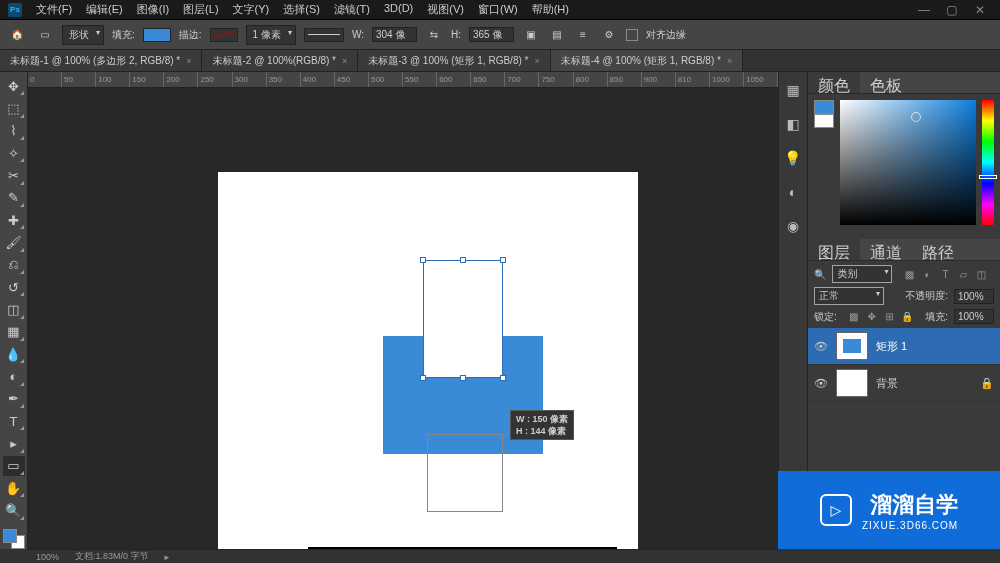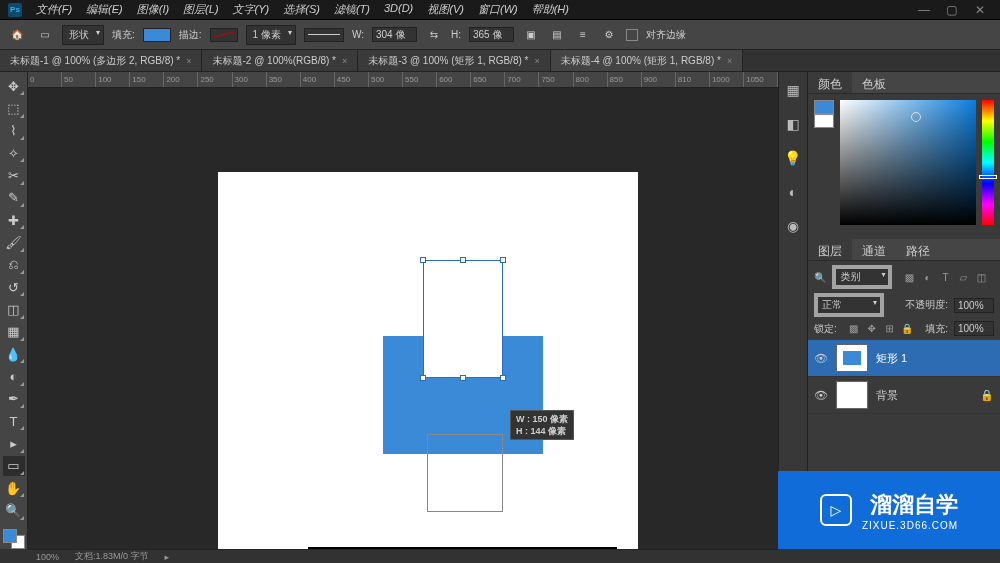--- a/index.html
+++ b/index.html
@@ -1,21 +1,21 @@
 <!DOCTYPE html>
 <html><head>
   <meta charset="utf-8">
   <style>
     * { margin: 0; padding: 0; box-sizing: border-box; user-select: none; }
     body { width: 1000px; height: 563px; background: #323232; font-family: "Microsoft YaHei", Arial, sans-serif; font-size: 11px; color: #ccc; overflow: hidden; position: relative; }
     
     
     .titlebar { height: 20px; background: #1a1a1a; display: flex; align-items: center; padding: 0 8px; border-bottom: 1px solid #000; }
     .ps-icon { width: 14px; height: 14px; background: #0c4a6e; color: #31a8ff; font-size: 8px; font-weight: bold; display: flex; align-items: center; justify-content: center; border-radius: 2px; margin-right: 8px; }
-    .menu-items { display: flex; gap: 2px; font-style: italic; }
+    .menu-items { display: flex; gap: 2px; }
     .menu-item { padding: 2px 6px; cursor: pointer; font-size: 11px; }
     .window-controls { margin-left: auto; display: flex; gap: 4px; }
     .win-ctrl { width: 24px; height: 16px; display: flex; align-items: center; justify-content: center; color: #888; cursor: pointer; font-size: 12px; }
     
     
     .options-bar { height: 30px; background: #454545; display: flex; align-items: center; padding: 0 8px; gap: 8px; border-bottom: 1px solid #222; font-size: 10px; }
     .home-btn { width: 20px; height: 20px; display: flex; align-items: center; justify-content: center; }
     .opt-dropdown { background: #333; border: 1px solid #222; padding: 2px 14px 2px 6px; position: relative; }
     .opt-dropdown::after { content: "▾"; position: absolute; right: 3px; top: 2px; font-size: 8px; }
     .color-swatch { width: 28px; height: 14px; background: #3a8ad8; border: 1px solid #222; }
@@ -61,37 +61,37 @@
     .annotation { position: absolute; top: 475px; left: 280px; background: #000; color: #fff; padding: 6px 12px; font-size: 15px; }
     
     
     .right { width: 222px; display: flex; }
     .dock { width: 30px; background: #383838; border-left: 1px solid #222; border-right: 1px solid #222; display: flex; flex-direction: column; align-items: center; padding-top: 8px; gap: 14px; }
     .dock-icon { width: 20px; height: 20px; display: flex; align-items: center; justify-content: center; color: #bbb; font-size: 14px; }
     .panels { flex: 1; background: #454545; display: flex; flex-direction: column; }
     
     
     .panel-tabs { height: 22px; display: flex; border-bottom: 1px solid #2a2a2a; }
-    .panel-tab { padding: 4px 10px; font-size: 12px; cursor: pointer; }
+    .panel-tab { padding: 4px 10px; font-size: 16px; cursor: pointer; }
     .panel-tab.active { background: #3a3a3a; }
     .color-panel { height: 145px; background: #3a3a3a; position: relative; display: flex; padding: 6px; gap: 6px; }
     .color-preview { width: 20px; height: 28px; display: flex; flex-direction: column; }
     .cp-fg { flex: 1; background: #3a8ad8; border: 1px solid #888; }
     .cp-bg { flex: 1; background: #fff; border: 1px solid #888; }
     .color-field { flex: 1; height: 125px; background: linear-gradient(to right, #fff, #0d7edd); position: relative; }
     .color-field::after { content: ""; position: absolute; inset: 0; background: linear-gradient(to bottom, transparent, #000); }
     .color-cursor { position: absolute; width: 10px; height: 10px; border: 1px solid #fff; border-radius: 50%; top: 12px; right: 55px; }
     .hue-strip { width: 12px; height: 125px; background: linear-gradient(to bottom, #f00, #ff0, #0f0, #0ff, #00f, #f0f, #f00); position: relative; }
     .hue-cursor { position: absolute; left: -3px; width: 18px; height: 4px; border: 1px solid #fff; top: 60%; }
     
     
     .layers-panel { flex: 1; background: #3a3a3a; display: flex; flex-direction: column; }
     .layer-options { padding: 4px 6px; display: flex; flex-direction: column; gap: 4px; font-size: 10px; }
     .layer-row { display: flex; align-items: center; gap: 6px; }
-    .lr-select { background: #333; border: 4px solid #a3a3a3; padding: 1px 14px 1px 4px; position: relative; flex: none; width: 60px; }
+    .lr-select { background: #333; border: 1px solid #a3a3a3; padding: 1px 14px 1px 4px; position: relative; flex: none; width: 60px; }
     .lr-select::after { content: "▾"; position: absolute; right: 3px; font-size: 8px; }
     .lr-icons { display: flex; gap: 4px; margin-left: 4px; }
     .lr-icon { width: 14px; height: 14px; display: flex; align-items: center; justify-content: center; color: #999; font-size: 10px; }
     .opacity-input { background: #333; border: 1px solid #222; width: 40px; padding: 1px 3px; color: #ccc; font-size: 10px; }
     .layer-list { flex: 1; overflow: auto; }
     .layer { display: flex; align-items: center; padding: 4px 6px; gap: 8px; border-bottom: 1px solid #333; }
     .layer.active { background: #2d6bb3; color: #fff; }
     .layer-eye { width: 14px; color: #ccc; }
     .layer-thumb { width: 32px; height: 28px; border: 1px solid #666; background: #fff; display: flex; align-items: center; justify-content: center; }
     .layer-thumb.rect::before { content: ""; width: 18px; height: 14px; background: #3a8ad8; }

